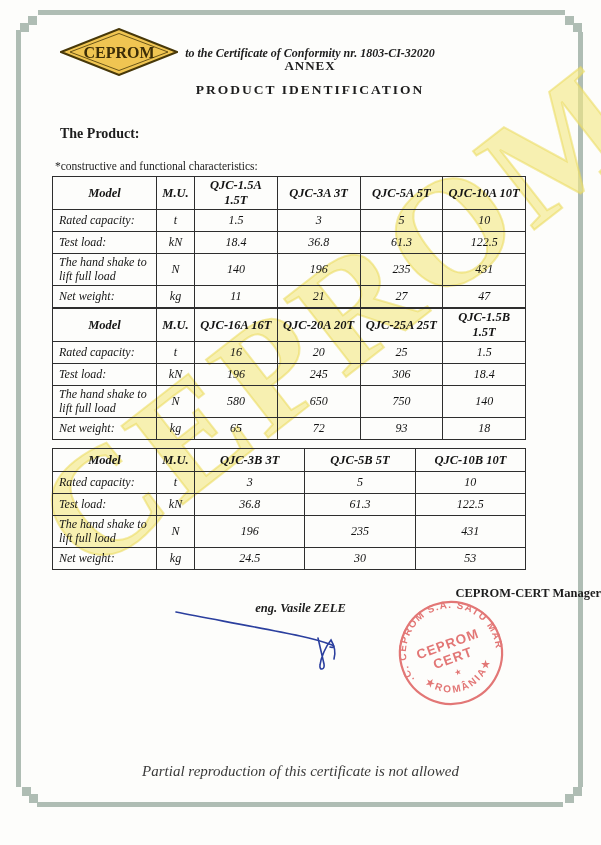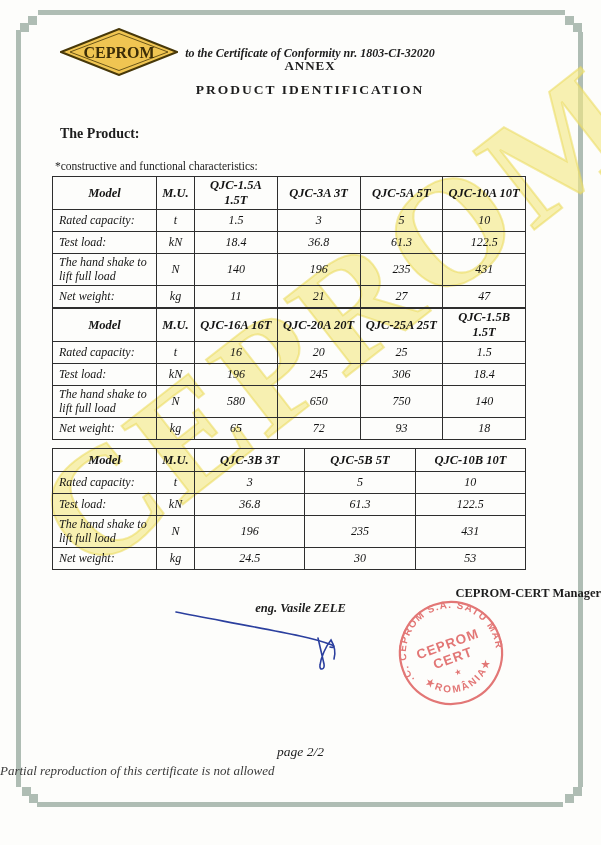--- a/index.html
+++ b/index.html
@@ -51,21 +51,21 @@
   .spec-table td.row-label{text-align:left; padding-left:6px;}
   .spec-table col.c-model{width:104px;}
   .spec-table col.c-mu{width:38px;}
   
   .sig-title{position:absolute; left:0; width:601px; top:586px; text-align:right; font-weight:bold; font-size:12.5px; z-index:2;}
   .sig-name{position:absolute; left:0; width:601px; top:601px; text-align:center; font-weight:bold; font-style:italic; font-size:12.5px; z-index:2;}
   .sig-stroke{position:absolute; left:172px; top:598px; z-index:3;}
   .stamp{position:absolute; left:386px; top:588px; z-index:3; opacity:0.9;}
   
   .footer-page{position:absolute; left:0; width:601px; top:744px; text-align:center; font-style:italic; font-size:13.5px; z-index:2;}
-  .footer-line1{position:absolute; left:0; width:601px; top:763px; text-align:left; font-style:italic; font-size:13px; color:#3a3a3a; z-index:2;}
+  .footer-line1{position:absolute; left:0; width:601px; top:763px; text-align:center; font-style:italic; font-size:15px; color:#3a3a3a; z-index:2;}
   .footer-line2{position:absolute; left:0; width:601px; top:774px; text-align:center; font-style:italic; font-size:9px; color:#3a3a3a; z-index:2;}
   .footer-link{color:#2244cc; text-decoration:underline;}
 </style>
 </head>
 <body>
 
 <div class="page">
 
   <div class="fb fb-top"></div>
   <div class="fb fb-right"></div>
@@ -287,16 +287,15 @@
         <text font-size="10" font-weight="bold" letter-spacing="2">
           <textPath href="#arcBottom" startOffset="50%" text-anchor="middle">★ROMÂNIA★</textPath>
         </text>
         <text x="65" y="60" text-anchor="middle" font-size="13.5" font-weight="bold" letter-spacing="1">CEPROM</text>
         <text x="65" y="75" text-anchor="middle" font-size="13.5" font-weight="bold" letter-spacing="1">CERT</text>
         <text x="65" y="88" text-anchor="middle" font-size="8">★</text>
       </g>
     </svg>
   </div>
 
-  <div class="footer-page">page 2/2</div>
   <div class="footer-line1">Partial reproduction of this certificate is not allowed</div>
 
 </div>
 
 </body></html>

